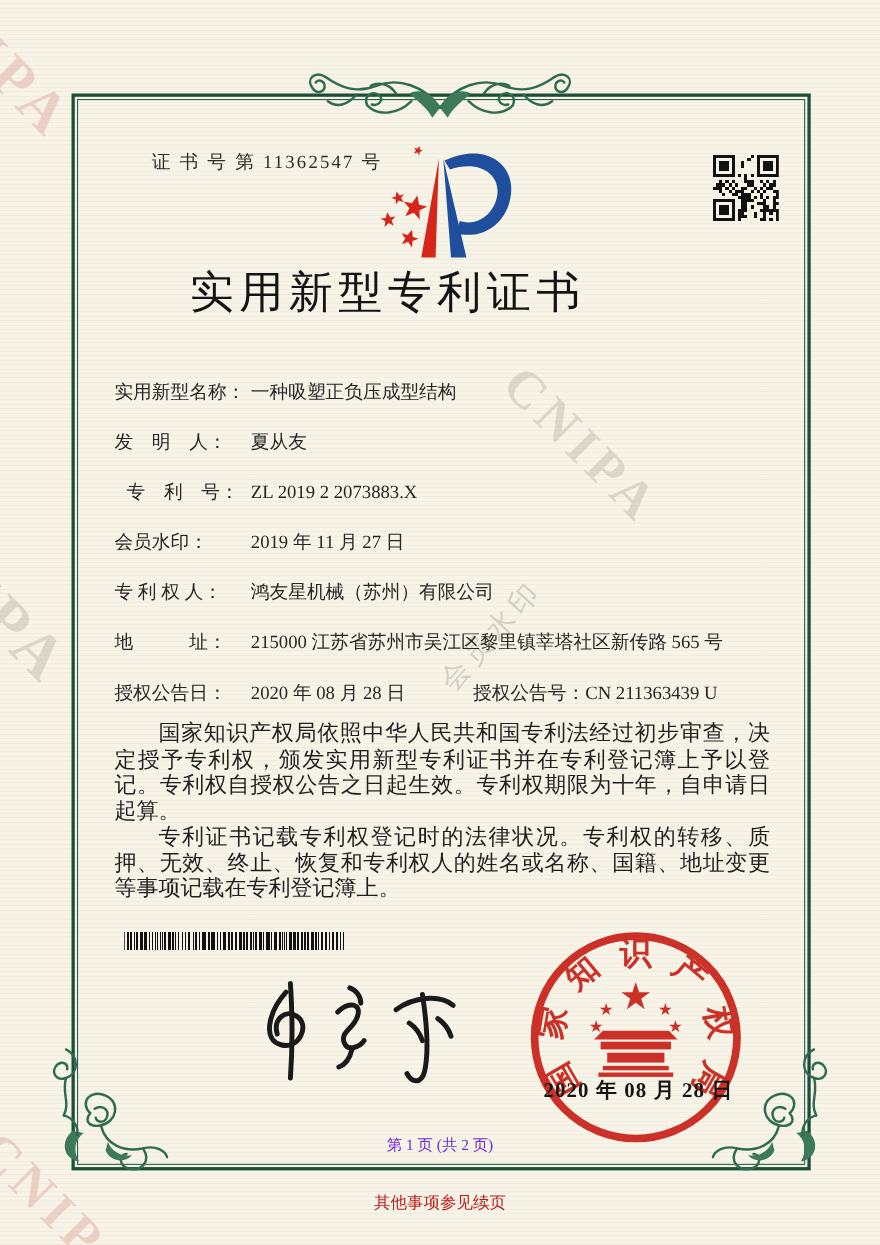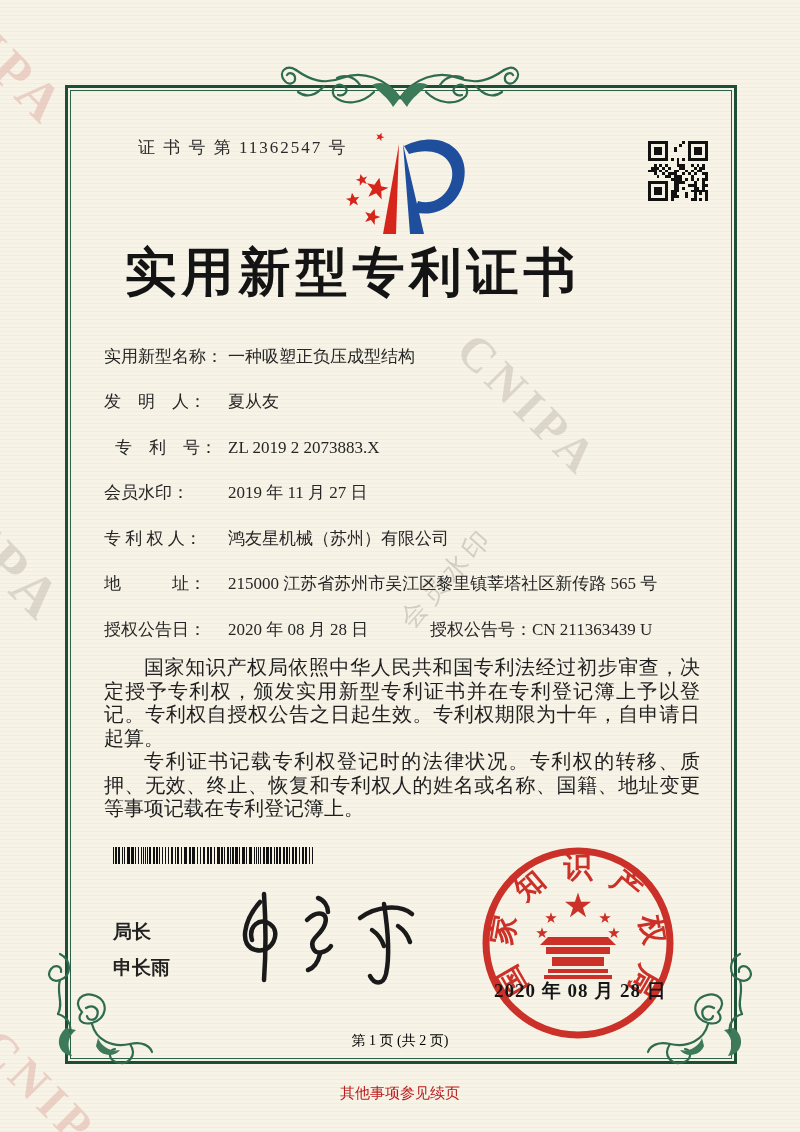--- a/index.html
+++ b/index.html
@@ -19,41 +19,41 @@
   .wm1{left:-60px;top:-45px;font-size:54px;transform:rotate(45deg);}
   .wm2{left:485px;top:322px;font-size:48px;transform:rotate(45deg);}
   .wm3{left:-70px;top:440px;font-size:58px;transform:rotate(45deg);}
   .wm4{left:8px;top:1018px;font-size:48px;transform:rotate(45deg);}
   .wm-member{position:absolute;left:392px;top:612px;font-size:26px;letter-spacing:5px;
       color:rgba(168,158,140,0.42);transform:rotate(-48deg);transform-origin:left top;z-index:1;white-space:nowrap;}
   
   .cert-no{position:absolute;left:104px;top:136px;font-size:17px;letter-spacing:2px;color:#2b2b2b;z-index:3;margin-left:34px;}
   .logo{position:absolute;left:340px;top:122px;z-index:3;}
   .qr{position:absolute;left:648px;top:141px;z-index:3;}
-  .title{position:absolute;left:0;top:238px;width:705px;text-align:center;font-size:52px;font-weight:bold;
+  .title{position:absolute;left:0;top:238px;width:705px;text-align:center;font-size:40px;font-weight:normal;
       letter-spacing:5px;color:#141414;z-index:3;}
   
   .row{position:absolute;left:104px;font-size:17px;color:#262626;z-index:3;white-space:nowrap;}
   .row .lbl{display:inline-block;min-width:124px;}
   .r0{top:345px;} .r1{top:390px;} .r2{top:436px;text-align:center;} .r3{top:481px;} .r4{top:527px;} .r5{top:572px;}
   .r6{top:618px;} .r7{top:618px;left:430px;}
   
   .body-text{position:absolute;left:104px;top:656px;width:596px;z-index:3;color:#1f1f1f;}
   .body-text p{margin:0;font-size:20px;line-height:23.5px;text-align:justify;text-indent:2em;}
   
   .barcode{position:absolute;left:113px;top:847px;z-index:3;}
   .signer{position:absolute;left:113px;top:914px;z-index:3;font-family:"Liberation Sans","DejaVu Sans",sans-serif;
       font-weight:bold;font-size:19px;color:#222;line-height:36px;}
   .signature{position:absolute;left:222px;top:882px;z-index:4;}
   .seal{position:absolute;left:478px;top:843px;z-index:3;opacity:0.93;}
   .seal-char{font-size:29px;font-weight:bold;fill:#c8231a;text-anchor:middle;dominant-baseline:central;
       font-family:"Liberation Serif",serif;}
   .seal-date{position:absolute;left:494px;top:978px;font-size:19px;font-weight:bold;letter-spacing:1px;
       color:#151515;z-index:5;white-space:nowrap;}
-  .page-note{position:absolute;left:0;top:1032px;width:800px;text-align:center;font-size:14px;color:#000000;z-index:3;}
+  .page-note{position:absolute;left:0;top:1032px;width:800px;text-align:center;font-size:14px;color:#6d28d9;z-index:3;}
   .footer-note{position:absolute;left:0;top:1084px;width:800px;text-align:center;font-size:15px;color:#b91c1c;z-index:3;}
   
   .orn{position:absolute;z-index:5;}
   .orn-top{left:280px;top:52px;}
   .orn-bl{left:38px;top:950px;}
   .orn-br{left:647px;top:950px;}
 </style>
 </head>
 <body>
 
@@ -338,24 +338,20 @@
       <rect x="176" y="0" width="1" height="17" fill="#111"></rect>
       <rect x="179" y="0" width="2" height="17" fill="#111"></rect>
       <rect x="182" y="0" width="2" height="17" fill="#111"></rect>
       <rect x="186" y="0" width="1" height="17" fill="#111"></rect>
       <rect x="189" y="0" width="2" height="17" fill="#111"></rect>
       <rect x="192" y="0" width="2" height="17" fill="#111"></rect>
       <rect x="196" y="0" width="1" height="17" fill="#111"></rect>
       <rect x="199" y="0" width="1" height="17" fill="#111"></rect>
     </svg>
 
-  <div class="signer">
-    <div>局长</div>
-    <div>申长雨</div>
-  </div>
 
   <svg class="signature" width="220" height="110" viewBox="0 0 220 110">
     <g stroke="#1a1a1a" stroke-width="4.5" fill="none" stroke-linecap="round" stroke-linejoin="round">
       <path d="M38,20 C22,38 16,64 34,68 C50,72 60,50 48,42 C38,35 26,44 30,58"></path>
       <path d="M42,12 C44,42 44,70 42,98"></path>
       <path d="M96,16 C102,18 106,24 106,30"></path>
       <path d="M85,38 C95,28 107,30 103,42 C99,54 87,56 91,66 C94,74 105,70 109,64"></path>
       <path d="M98,72 C96,80 92,86 86,88"></path>
       <path d="M138,36 C154,24 178,22 190,32"></path>
       <path d="M162,22 C166,48 168,74 164,92 C161,104 152,102 148,94"></path>

